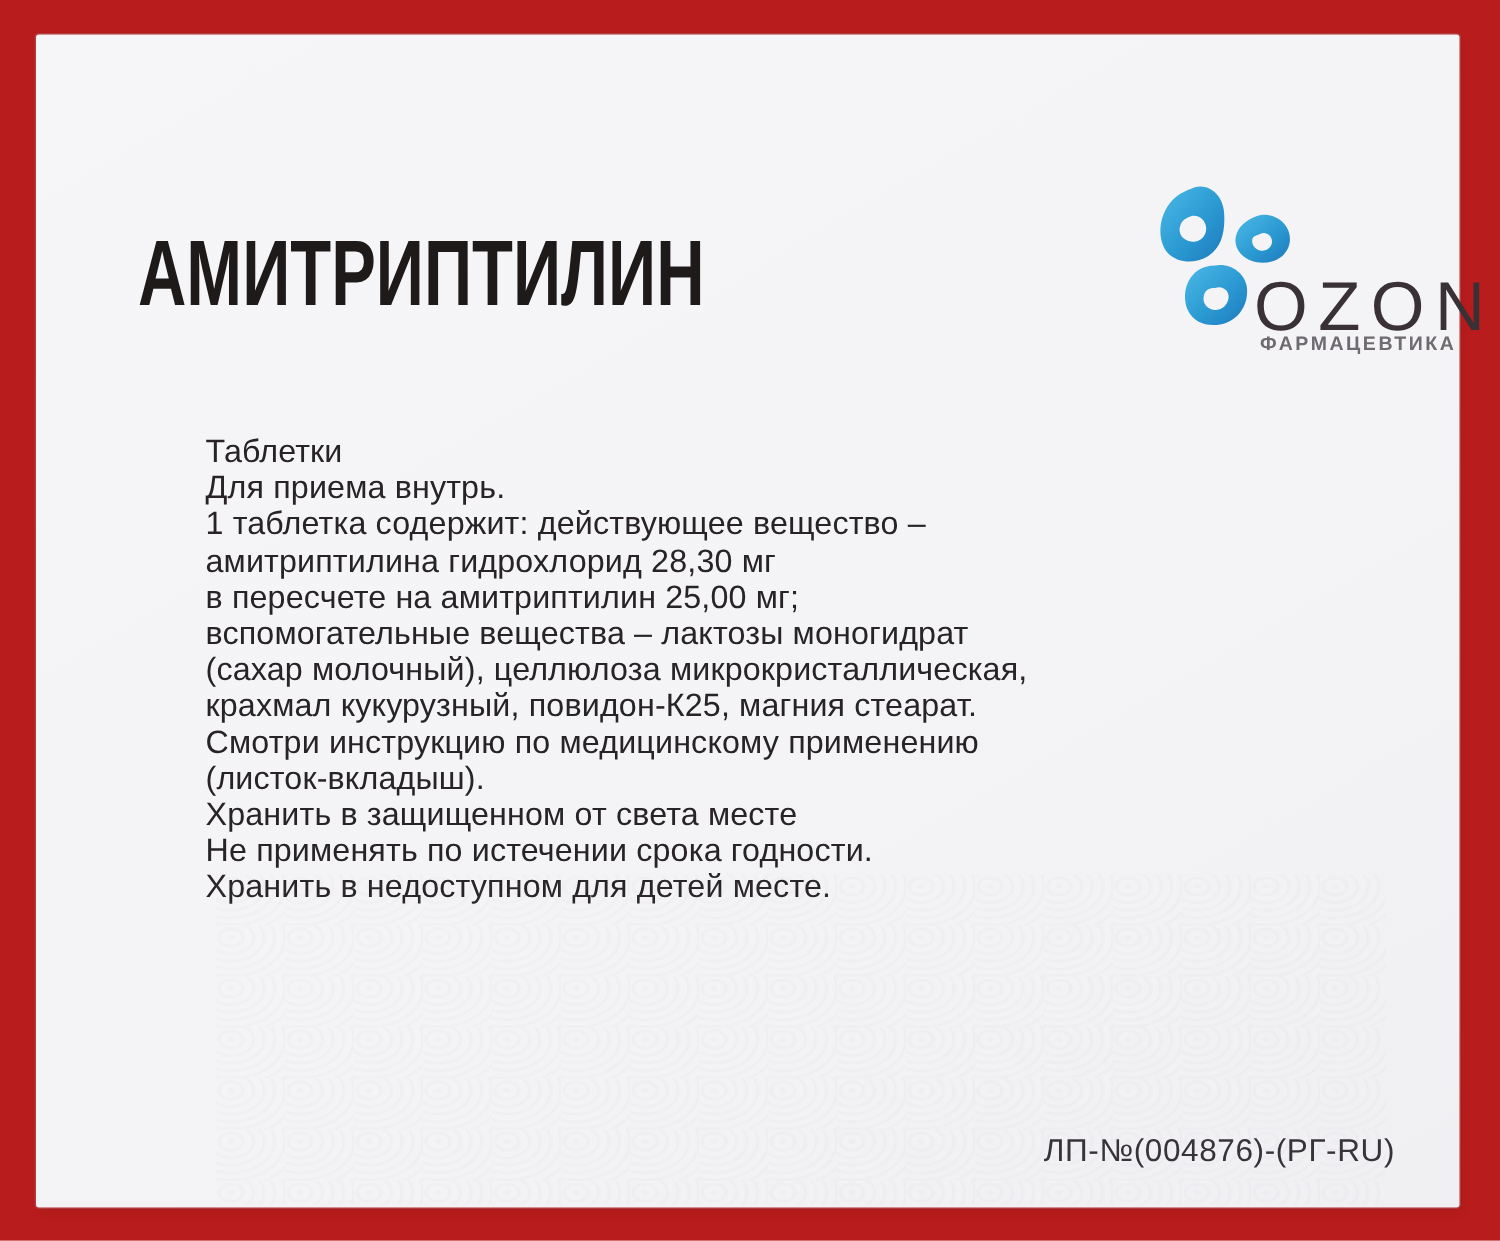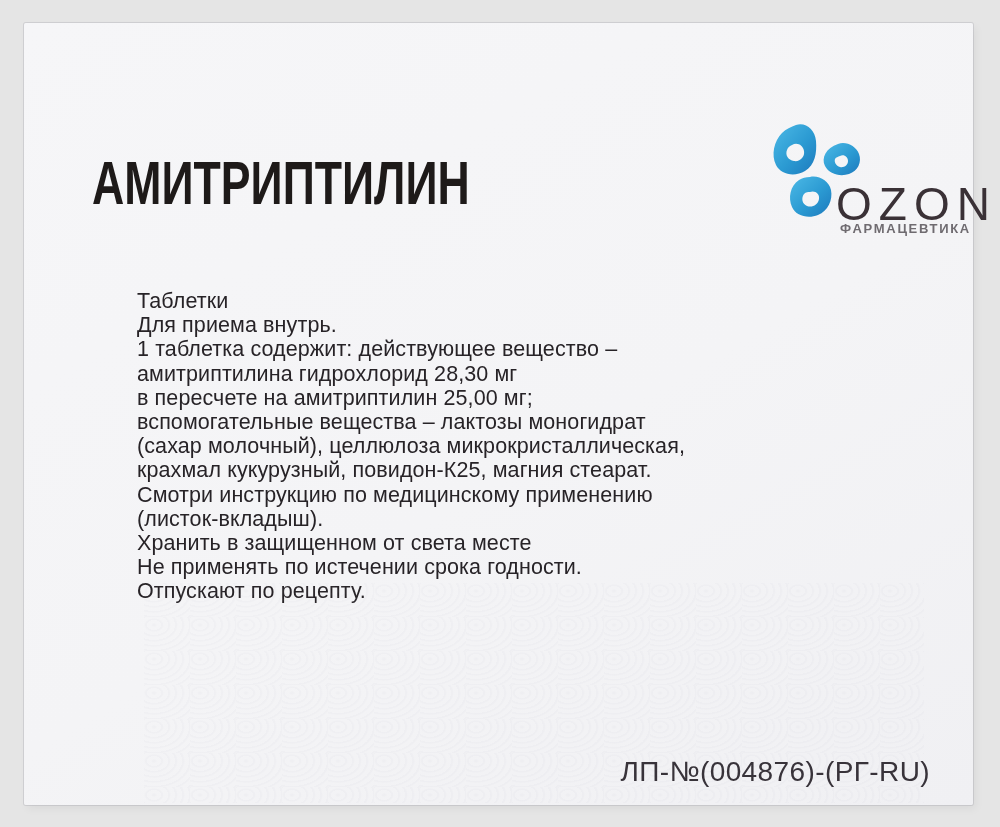--- a/index.html
+++ b/index.html
@@ -1,19 +1,19 @@
 <!DOCTYPE html>
 <html><head>
 <meta charset="utf-8">
 <style>
   html,body{margin:0;padding:0;}
   .photo{
     position:relative;
     width:1000px;height:827px;
-    background:#e5e5e5;
+    background:#b91c1c;
     overflow:hidden;
     font-family:"Liberation Sans", sans-serif;
   }
   .box{
     position:absolute;
     left:24px;top:23px;width:949px;height:782px;
     background:linear-gradient(150deg,#f6f6f8 0%,#f4f4f6 55%,#f0f0f3 100%);
     box-shadow:0 0 0 1px rgba(150,150,162,0.28), 3px 4px 8px rgba(0,0,0,0.05);
     border-radius:2px;
   }
@@ -57,21 +57,21 @@
     left:68px;top:266px;
     font-size:21.5px;
     line-height:24.2px;
     color:#272327;
     letter-spacing:0.1px;
   }
   .body-text .line{white-space:nowrap;margin-left:45px;}
   .reg-number{
     position:absolute;
     right:43px;top:733px;
-    font-size:28px;
+    font-size:21px;
     color:#38333a;
     letter-spacing:0.4px;
     white-space:nowrap;
   }
   .emboss{
     position:absolute;
     left:120px;top:560px;width:780px;height:220px;
     background-image:repeating-radial-gradient(ellipse 7px 5px at 10px 8px,
       rgba(175,175,190,0.10) 0 1.5px, rgba(255,255,255,0) 3px 100%);
     background-size:46px 34px;
@@ -119,20 +119,20 @@
       <div class="line">1 таблетка содержит: действующее вещество –</div>
       <div class="line">амитриптилина гидрохлорид 28,30 мг</div>
       <div class="line">в пересчете на амитриптилин 25,00 мг;</div>
       <div class="line">вспомогательные вещества – лактозы моногидрат</div>
       <div class="line">(сахар молочный), целлюлоза микрокристаллическая,</div>
       <div class="line">крахмал кукурузный, повидон-К25, магния стеарат.</div>
       <div class="line">Смотри инструкцию по медицинскому применению</div>
       <div class="line">(листок-вкладыш).</div>
       <div class="line">Хранить в защищенном от света месте</div>
       <div class="line">Не применять по истечении срока годности.</div>
-      <div class="line">Отпускают по рецепту.</div>
+      <div class="line">Хранить в недоступном для детей месте.</div>
     </div>
 
     <div class="emboss"></div>
 
     <div class="reg-number">ЛП-№(004876)-(РГ-RU)</div>
   </div>
 </div>
 
 </body></html>

